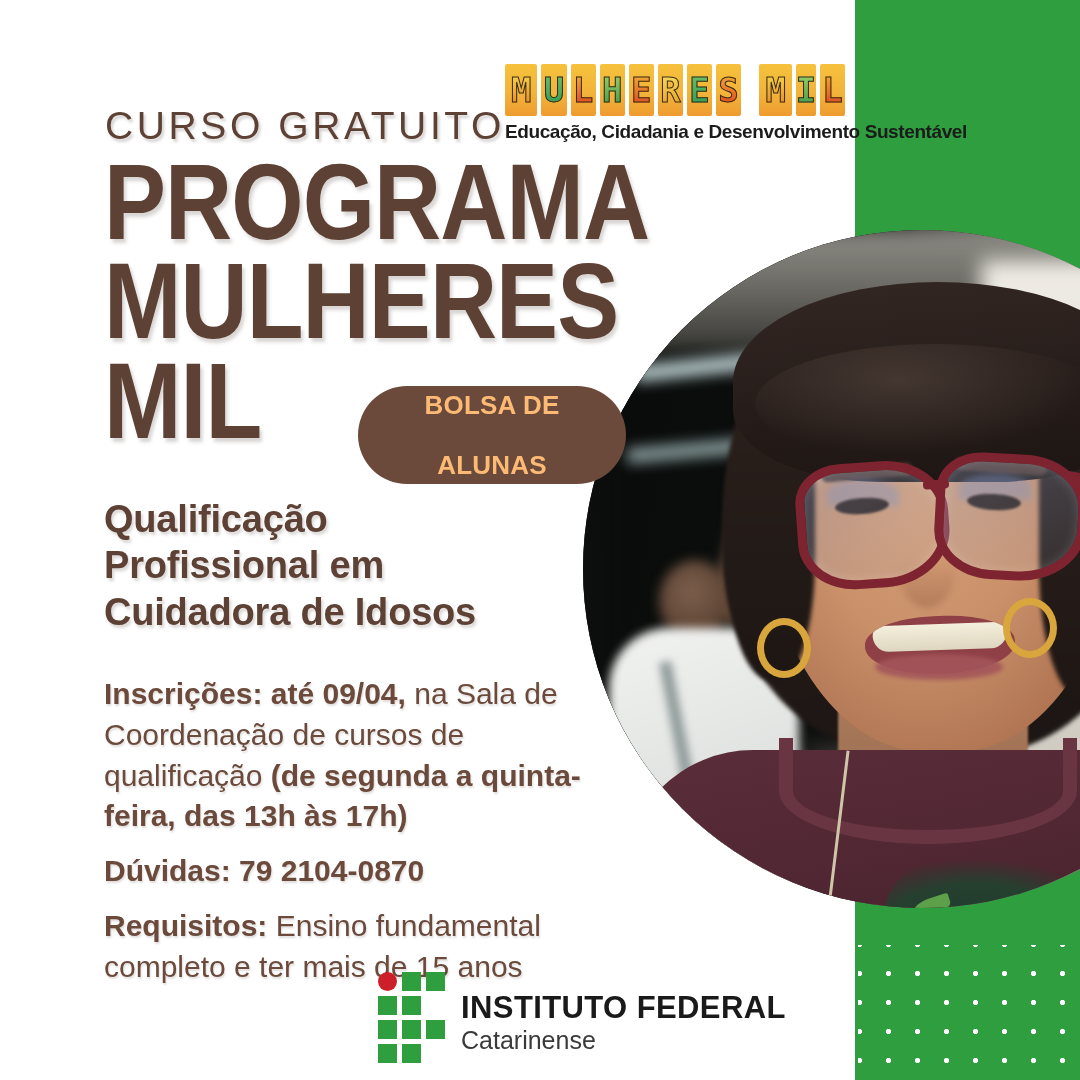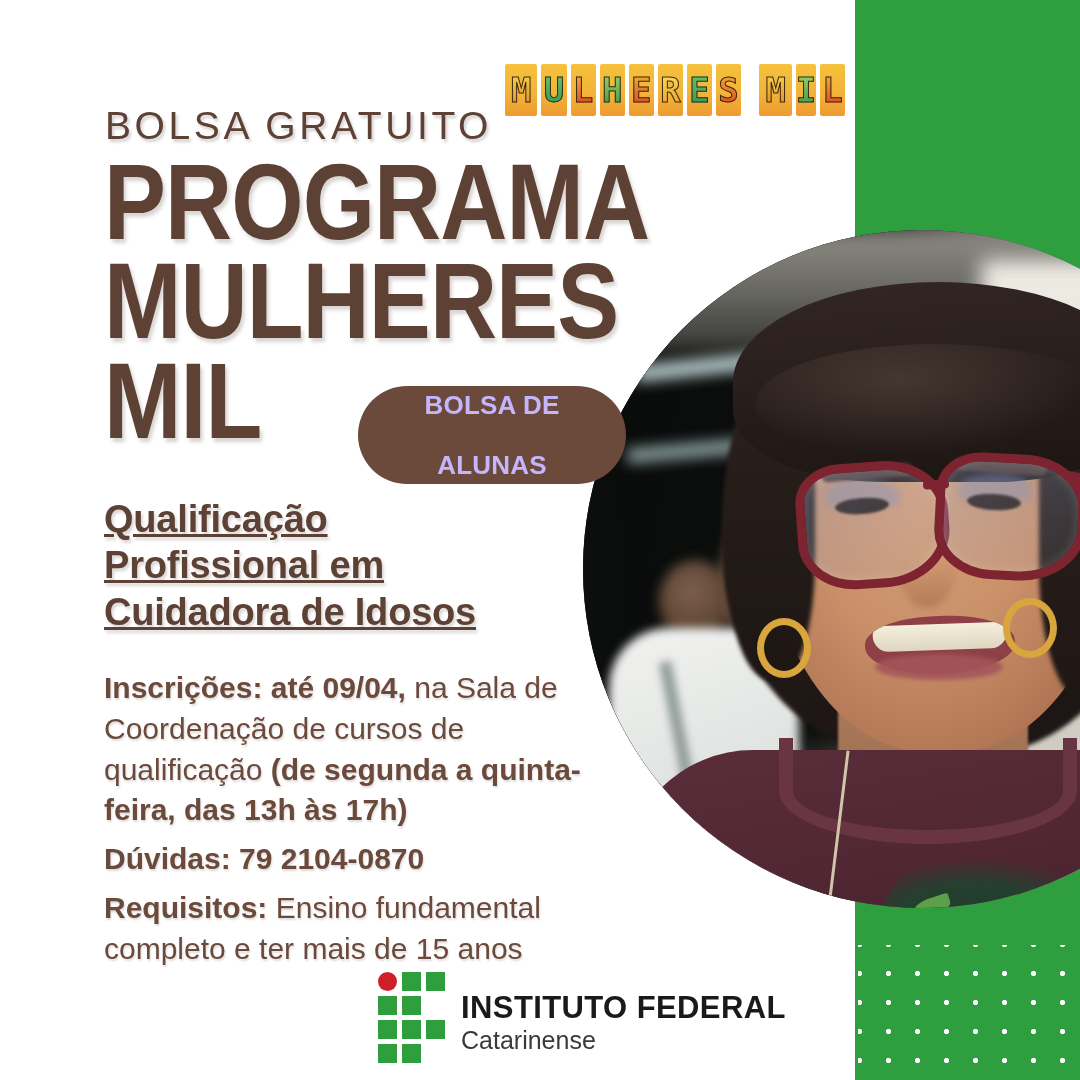--- a/index.html
+++ b/index.html
@@ -251,56 +251,55 @@
     text-shadow: 3px 4px 4px rgba(125,115,110,.30);
   }
   .headline span { display:block; transform: scaleX(0.86); transform-origin: left center; }
 
   .badge {
     position: absolute;
     left: 358px; top: 386px;
     width: 268px; height: 98px;
     border-radius: 49px;
     background: #6B4A3C;
-    color: #c4b5fd;
+    color: #fdba74;
     display: flex; align-items: center; justify-content: center;
     text-align: center;
     font-size: 26px;
     font-weight: 700;
     line-height: 1.16;
     letter-spacing: .2px;
     padding: 0 12px;
     box-sizing: border-box;
   }
 
   .subhead {
     position: absolute;
     left: 104px; top: 496px;
     width: 470px;
     color: #5E4135;
     font-size: 38px;
     font-weight: 700;
     line-height: 1.22;
     letter-spacing: -.2px;
     text-shadow: 2px 3px 3px rgba(125,115,110,.28);
-    text-decoration: underline;
   }
   .subhead span { display:block; }
 
   .body-copy {
     position: absolute;
     left: 104px; top: 660px;
     width: 480px;
     color: #6B4A3C;
     font-size: 30px;
     font-weight: 400;
     line-height: 1.36;
     text-shadow: 1px 2px 2px rgba(130,120,115,.25);
   }
-  .body-copy p { margin: 8px 0 2px 0; }
+  .body-copy p { margin: 14px 0 2px 0; }
   .body-copy b { font-weight: 700; }
 
   
   .mm-logo {
     position: absolute;
     left: 505px; top: 60px;
     width: 340px;
   }
   .mm-row { display: flex; gap: 4px; align-items: flex-end; height: 56px; }
   .mm-tile {
@@ -444,23 +443,24 @@
       <div class="mm-tile wide">
           <span class="mm-gl gl-a">M</span>
         </div>
       <div class="mm-tile narrow">
           <span class="mm-gl gl-d">I</span>
         </div>
       <div class="mm-tile">
           <span class="mm-gl gl-c">L</span>
         </div>
     </div>
-  </div>
-
-  <div class="kicker">BOLSA GRATUITO</div>
+    <div class="mm-tagline">Educação, Cidadania e Desenvolvimento Sustentável</div>
+  </div>
+
+  <div class="kicker">CURSO GRATUITO</div>
 
   <div class="headline">
     <span>PROGRAMA</span>
     <span>MULHERES</span>
     <span>MIL</span>
   </div>
 
   <div class="badge">
     <div>
       <span>BOLSA DE</span><br>

